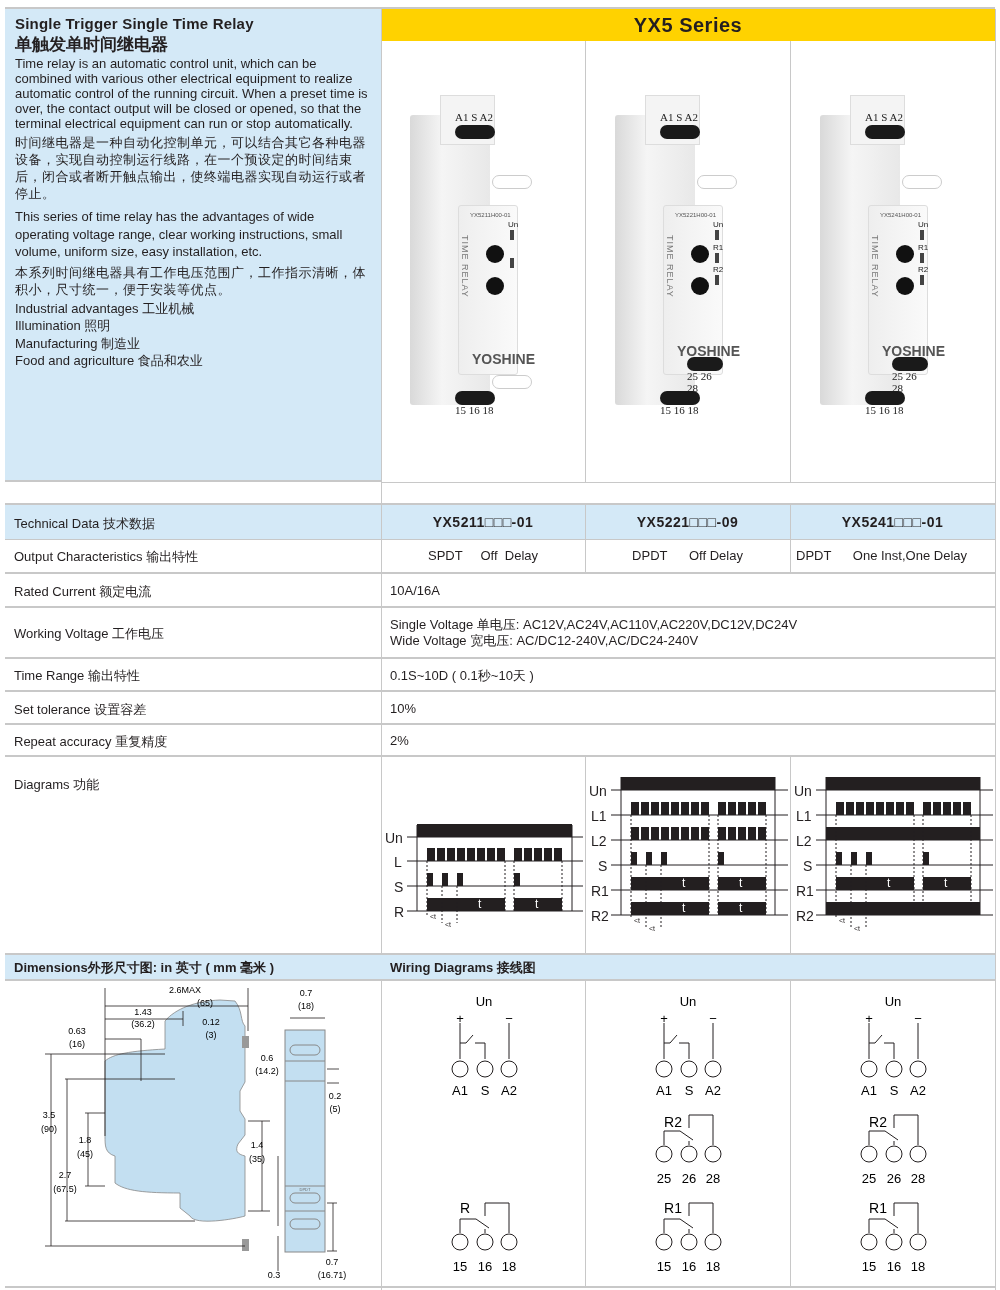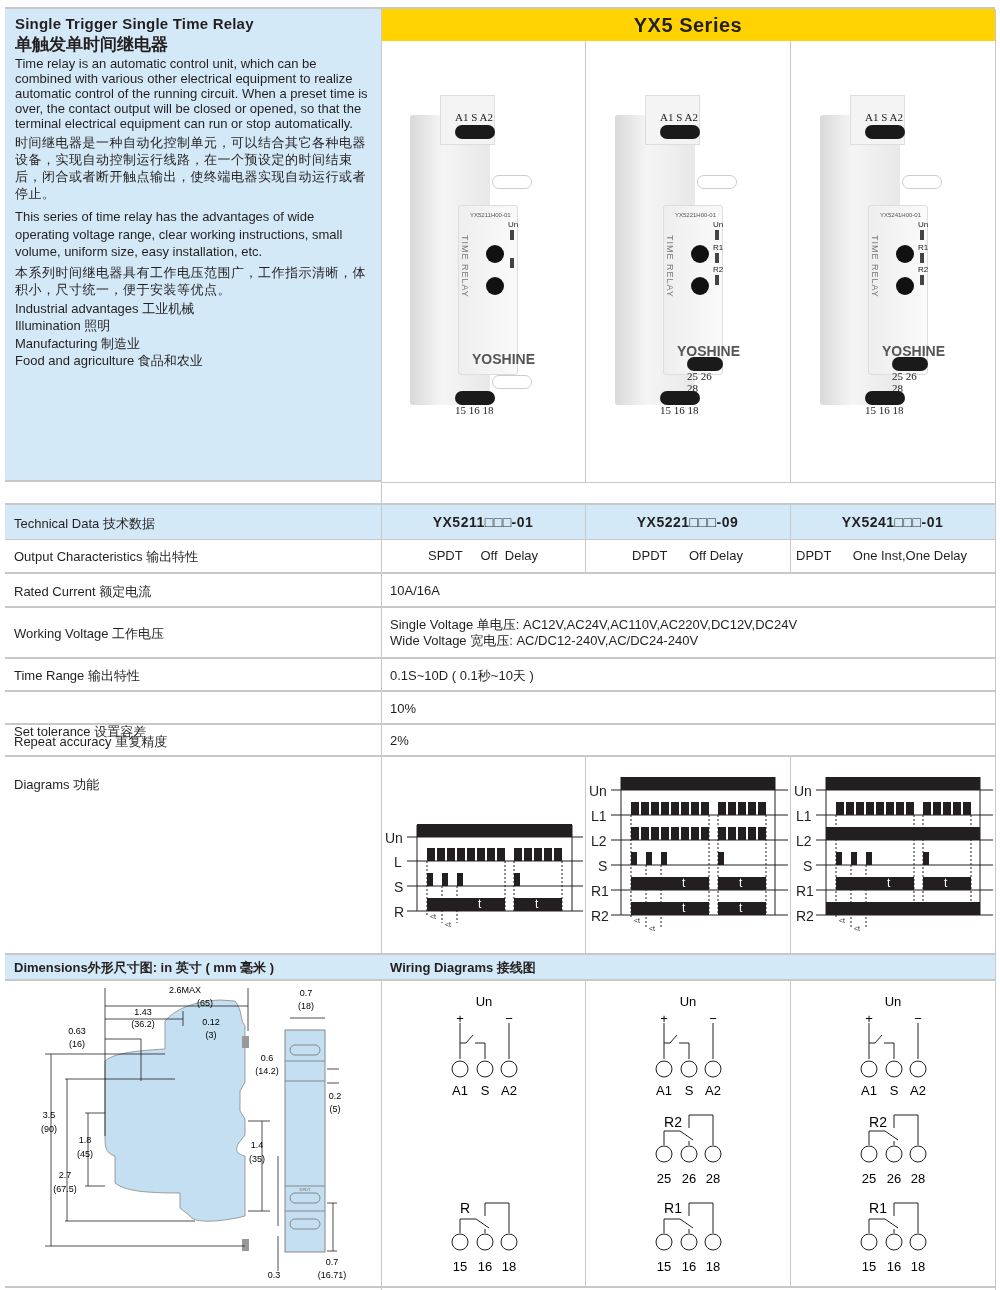--- a/index.html
+++ b/index.html
@@ -163,21 +163,21 @@
 
 <div class="abs cell-text row-label" style="top:625px;">Working Voltage 工作电压</div>
 <div class="abs cell-text" style="left:390px;top:616px;">Single Voltage 单电压: AC12V,AC24V,AC110V,AC220V,DC12V,DC24V</div>
 <div class="abs cell-text" style="left:390px;top:632px;">Wide Voltage 宽电压: AC/DC12-240V,AC/DC24-240V</div>
 <div class="abs hline2" style="left:5px;top:657px;width:990px;"></div>
 
 <div class="abs cell-text row-label" style="top:667px;">Time Range 输出特性</div>
 <div class="abs cell-text" style="left:390px;top:667px;">0.1S~10D ( 0.1秒~10天 )</div>
 <div class="abs hline2" style="left:5px;top:690px;width:990px;"></div>
 
-<div class="abs cell-text row-label" style="top:701px;margin-top:22px;">Set tolerance 设置容差</div>
+<div class="abs cell-text row-label" style="top:701px;">Set tolerance 设置容差</div>
 <div class="abs cell-text" style="left:390px;top:701px;">10%</div>
 <div class="abs hline2" style="left:5px;top:723px;width:990px;"></div>
 
 <div class="abs cell-text row-label" style="top:733px;">Repeat accuracy 重复精度</div>
 <div class="abs cell-text" style="left:390px;top:733px;">2%</div>
 <div class="abs hline2" style="left:5px;top:755px;width:990px;"></div>
 
 <div class="abs cell-text row-label" style="top:776px;">Diagrams 功能</div>
 <div class="abs vline" style="left:585px;top:757px;height:196px;"></div>
 <div class="abs vline" style="left:790px;top:757px;height:196px;"></div>

